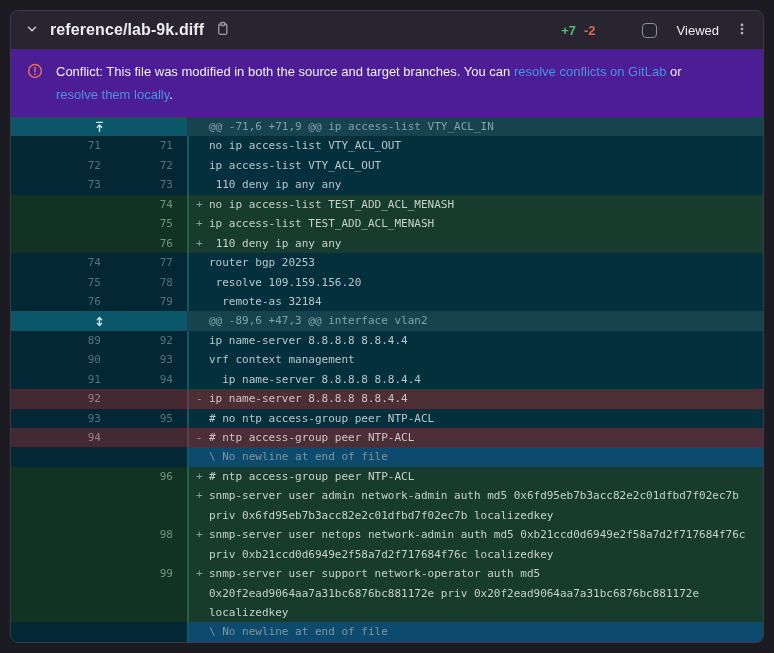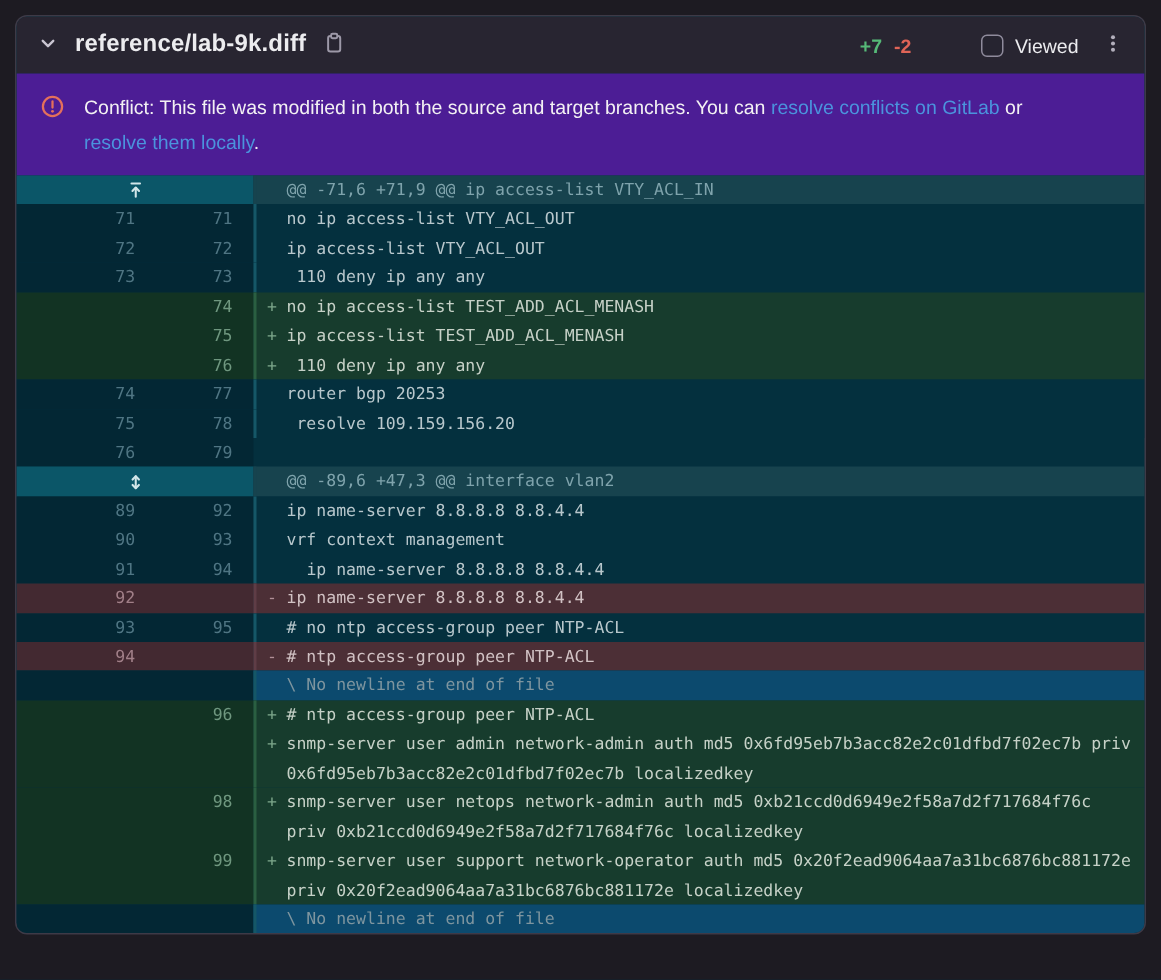--- a/index.html
+++ b/index.html
@@ -11,36 +11,36 @@
 
   
   .file-header { height:38px; background:#282531; display:flex; align-items:center;
                  padding:0 12px; gap:9px; }
   .chev-btn, .copy-btn, .kebab-btn { background:none; border:none; cursor:pointer;
                  display:flex; align-items:center; justify-content:center; padding:2px; }
   .file-title { color:#ececef; font-size:16px; font-weight:bold; letter-spacing:.1px; }
   .header-right { margin-left:auto; display:flex; align-items:center; gap:14px; }
   .added-count { color:#56b978; font-size:13px; font-weight:bold; }
   .removed-count { color:#df6457; font-size:13px; font-weight:bold; margin-left:-6px; }
-  .viewed-wrap { display:flex; align-items:center; gap:8px; cursor:pointer;padding-left:32px; }
+  .viewed-wrap { display:flex; align-items:center; gap:20px; cursor:pointer;padding-left:32px; }
   .checkbox { width:15px; height:15px; border:1px solid #8f8b9c; border-radius:4px;
               background:#262430; }
   .viewed-label { color:#ececef; font-size:13px; }
 
   
   .banner { background:#4c1d95; display:flex; padding:11px 18px 11px 16px; gap:13px; }
   .banner-icon { flex-shrink:0; margin-top:3px; }
   .banner-text { color:#f3f1f3; font-size:13px; line-height:23px; }
   .banner-text a { color:#4b93dd; text-decoration:none; cursor:pointer; }
 
   
   .diff-table { font-family:"DejaVu Sans Mono", monospace; font-size:11px;
                 line-height:19.44px; }
   .diff-row { display:flex; align-items:stretch; }
-  .gutter { width:158px; flex-shrink:0; display:flex; }
+  .gutter { width:176px; flex-shrink:0; display:flex; }
   .ln { display:block; text-align:right; padding-right:14px; cursor:pointer; }
   .ln.old { width:104px; }
   .ln.new { width:72px; }
   .content { flex:1; min-width:0; display:flex; border-left:2px solid transparent; }
   .marker { width:20px; padding-left:7px; flex-shrink:0; }
   .code { flex:1; white-space:pre-wrap; word-break:break-word; padding-right:8px; }
 
   
   .diff-row.context .gutter { background:#032734; }
   .diff-row.context .ln { color:#4f7583; }
@@ -220,20 +220,24 @@
         <div class="content">
           <span class="marker"></span>
           <span class="code"> resolve 109.159.156.20</span>
         </div>
       </div>
       <div class="diff-row context">
         <div class="gutter">
           <span class="ln old">76</span>
           <span class="ln new">79</span>
         </div>
+        <div class="content">
+          <span class="marker"></span>
+          <span class="code">  remote-as 32184</span>
+        </div>
       </div>
       <div class="diff-row hunk">
         <div class="gutter">
           <span class="expand-icon">
             <svg width="13" height="15" viewBox="0 0 16 16">
               <path d="M8 3.2v9.6" stroke="#d2e6e9" stroke-width="1.7" stroke-linecap="round"></path>
               <path d="M5.4 5.8L8 3.1l2.6 2.7" fill="none" stroke="#d2e6e9" stroke-width="1.7" stroke-linecap="round" stroke-linejoin="round"></path>
               <path d="M5.4 10.2L8 12.9l2.6-2.7" fill="none" stroke="#d2e6e9" stroke-width="1.7" stroke-linecap="round" stroke-linejoin="round"></path>
             </svg>
           </span>

